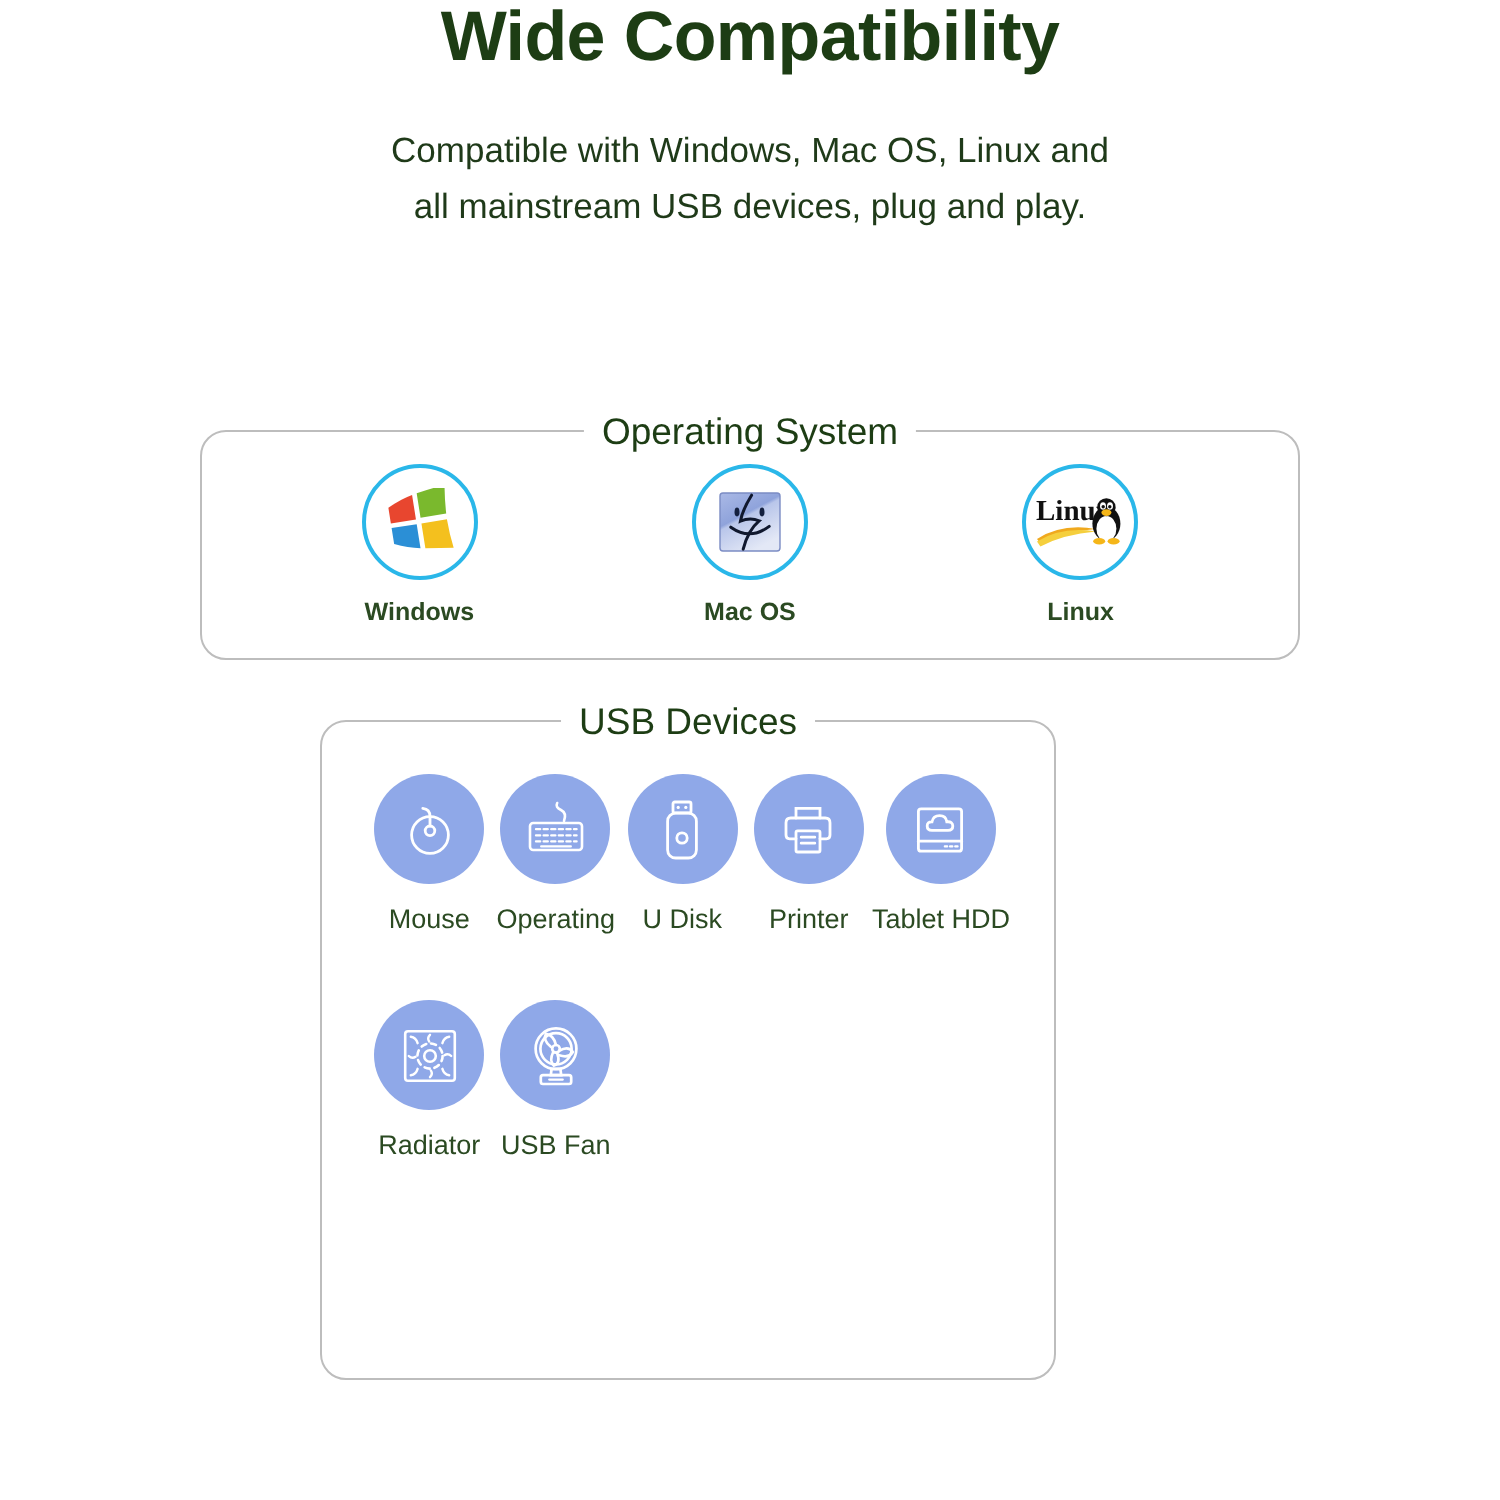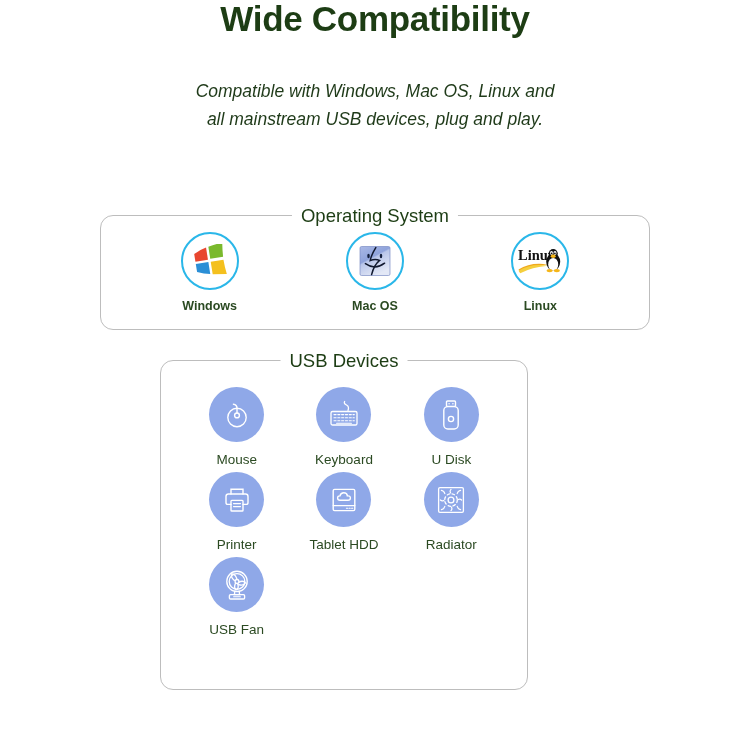--- a/index.html
+++ b/index.html
@@ -27,27 +27,26 @@
   }
   .title {
     font-size: 35px;
     font-weight: bold;
     color: #1d3d14;
     letter-spacing: -0.3px;
     line-height: 1.1;
     margin: 0;
   }
   .subtitle {
-    margin: 38px auto 0;
+    margin: 22px auto 0;
     font-size: 17.5px;
     line-height: 1.62;
     color: #1f3a19;
     max-width: 430px;
     font-weight: 400;
-    font-style: italic;
   }
   .subtitle .line {
     display: block;
     white-space: nowrap;
   }
 
   
   .panel {
     position: absolute;
     border: 1.3px solid #bdbdbd;
@@ -119,22 +118,22 @@
     font-weight: bold;
   }
 
   
   .usb-grid {
     position: absolute;
     left: 0;
     top: 26px;
     width: 100%;
     display: grid;
-    grid-template-columns: repeat(3, 1fr);
-    row-gap: 4px;
+    grid-template-columns: repeat(5, 1fr);
+    row-gap: 32px;
     padding: 0 22px;
     box-sizing: border-box;
   }
   .usb-item {
     display: flex;
     flex-direction: column;
     align-items: center;
   }
   .usb-circle {
     width: 55px;
@@ -265,21 +264,21 @@
               <rect x="3" y="11.5" width="26" height="13.5" rx="1.6"></rect>
               <g stroke-width="1.15">
                 <path d="M6 14.6 h2.1 M9.8 14.6 h2.1 M13.6 14.6 h2.1 M17.4 14.6 h2.1 M21.2 14.6 h2.1 M25 14.6 h1.3"></path>
                 <path d="M6 17.7 h2.1 M9.8 17.7 h2.1 M13.6 17.7 h2.1 M17.4 17.7 h2.1 M21.2 17.7 h2.1 M25 17.7 h1.3"></path>
                 <path d="M6 20.7 h2.1 M9.8 20.7 h2.1 M13.6 20.7 h2.1 M17.4 20.7 h2.1 M21.2 20.7 h2.1 M25 20.7 h1.3"></path>
                 <path d="M8.6 23.2 h14.8"></path>
               </g>
             </svg>
           </span>
         </div>
-        <div class="usb-label">Keyboard</div>
+        <div class="usb-label">Operating</div>
       </div>
 
       <div class="usb-item">
         <div class="usb-circle">
           <span>
             <svg width="22" height="32" viewBox="0 0 22 32" fill="none" stroke="#ffffff" stroke-width="1.4" stroke-linecap="round">
               <rect x="6.5" y="2" width="9" height="5.4" rx="0.9"></rect>
               <circle cx="9.1" cy="4.7" r="0.8" fill="#ffffff" stroke="none"></circle>
               <circle cx="12.9" cy="4.7" r="0.8" fill="#ffffff" stroke="none"></circle>
               <rect x="3.8" y="7.6" width="14.4" height="22.4" rx="4"></rect>

